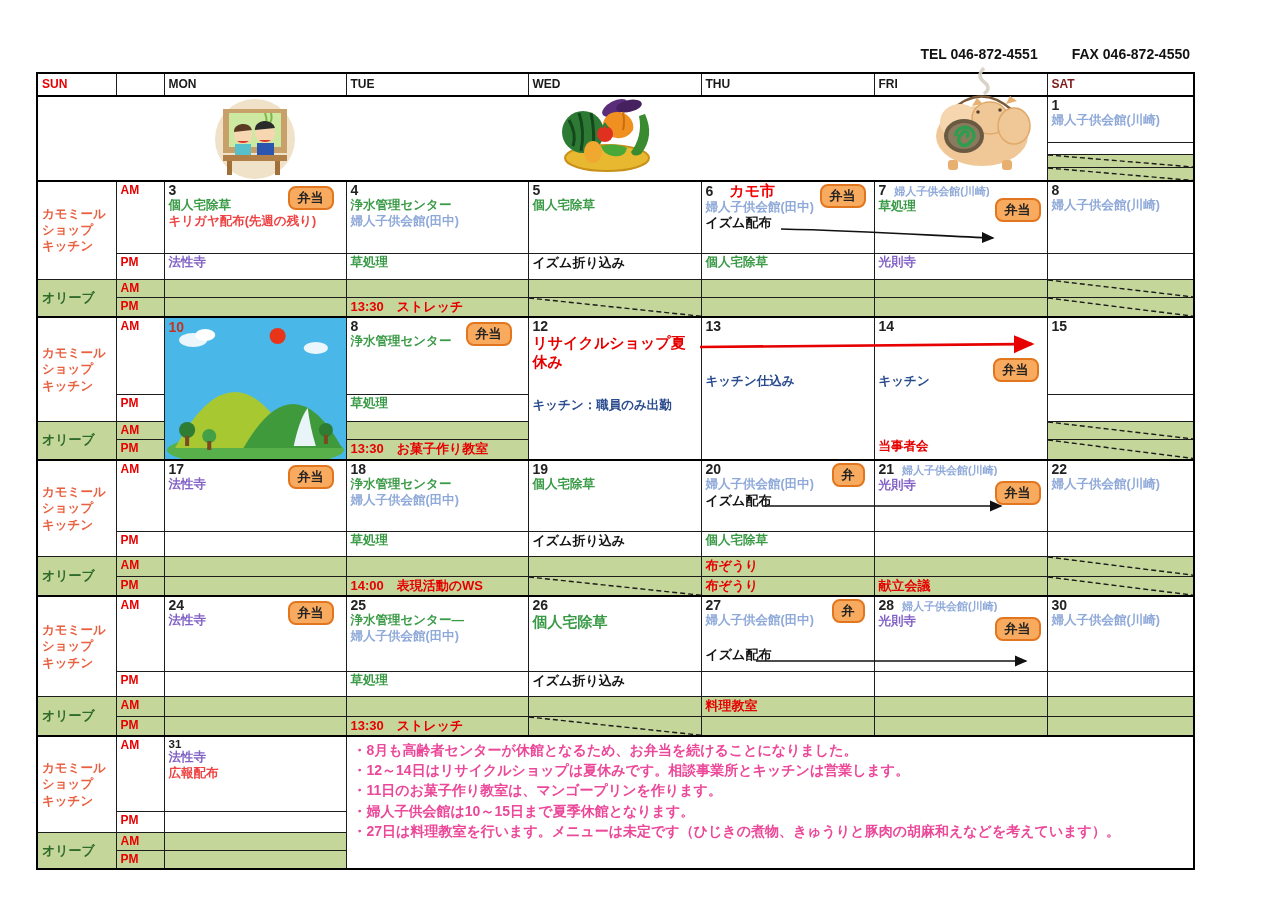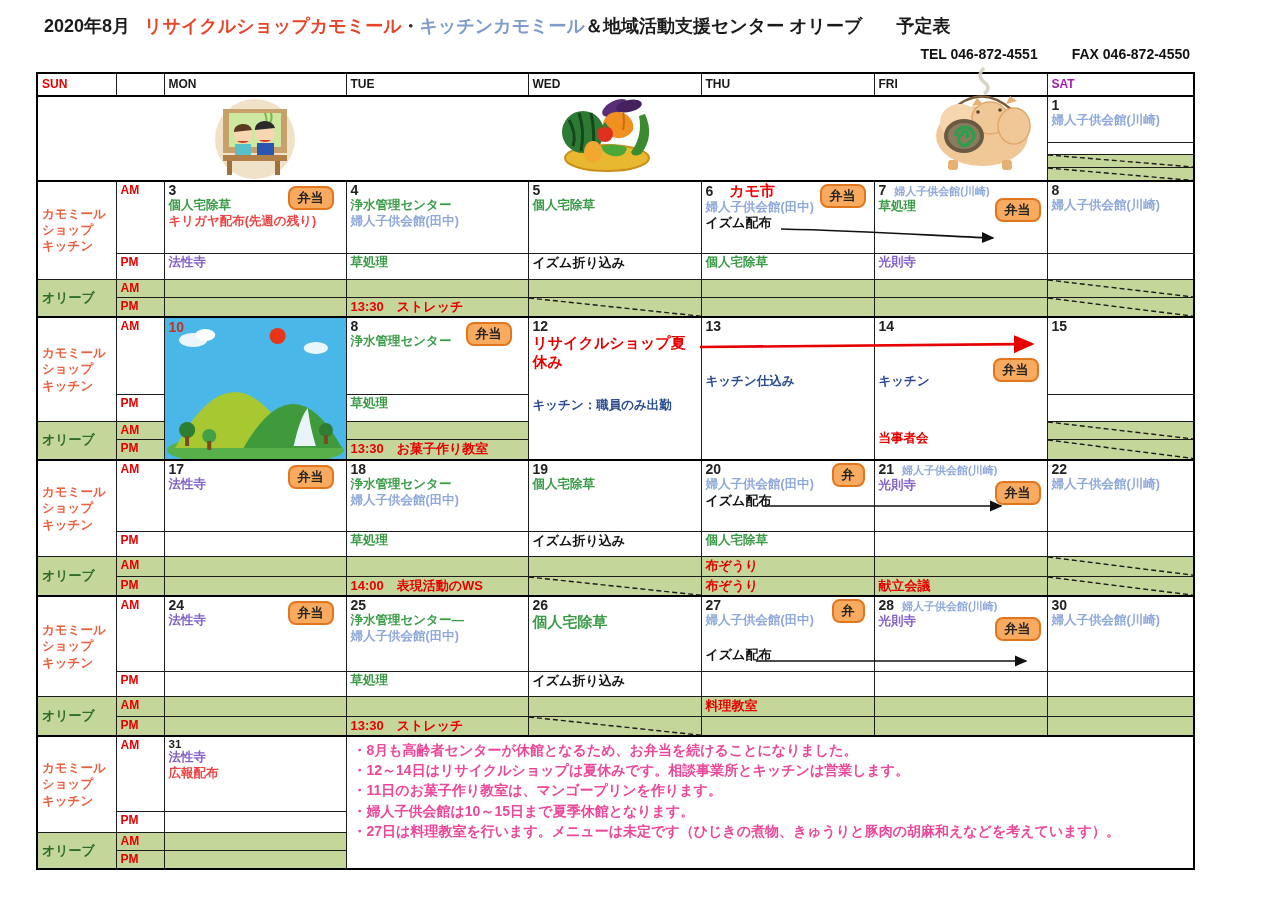--- a/index.html
+++ b/index.html
@@ -15,55 +15,52 @@
   #titlebar .tsuf{color:#1a1a1a;margin-left:34px;}
   #contact{position:absolute;top:46px;right:90px;font-size:14px;color:#111;}
   #contact span{margin-left:34px;}
   
   table.cal{position:absolute;left:36px;top:72px;border-collapse:collapse;table-layout:fixed;
             width:1157px;border:2px solid #000;}
   td{border:1px solid #1c1c1c;vertical-align:top;padding:1px 4px;font-size:12.5px;line-height:1.25;
      overflow:hidden;position:relative;}
   tr.wtop td{border-top:2px solid #000;}
   td.hd{font-size:12px;padding:2px 4px;vertical-align:middle;}
-  .hd.sun{color:#e80000;} .hd.sat{color:#a21caf;}
+  .hd.sun{color:#e80000;} .hd.sat{color:#7f1d1d;}
   td.lblshop{color:#e96040;font-size:12.5px;vertical-align:middle;line-height:1.3;}
   td.lblolive{background:#c5d69a;color:#2f6b2b;font-size:13px;vertical-align:middle;}
   td.ampm{color:#e80000;font-size:12px;}
   td.olv{background:#c5d69a;}
   .num{font-size:14px;color:#222;line-height:1.1;}
   .num.sm{font-size:11.5px;}
   .numline{line-height:1.1;white-space:nowrap;}
   .numline .num{display:inline;}
   .hdr{font-size:11px;color:#8fa9d9;margin-left:8px;}
   .g{color:#3a9b47;} .b{color:#8fa9d9;} .p{color:#8262c6;} .m{color:#ef4444;}
   .n{color:#2a4c8e;} .k{color:#141414;font-size:13px;}
   .r{color:#e60000;}
   .big{font-size:15px;}
   .kamoichi{color:#f00000;font-size:15px;margin-left:16px;}
   .sched{color:#e60000;font-size:13px;}
   .badge{position:absolute;background:#f8ab5e;border:2px solid #e2761f;border-radius:8px;
          color:#222;font-size:13px;padding:2px 8px;z-index:6;white-space:nowrap;}
   svg.dg{position:absolute;left:0;top:0;width:100%;height:100%;display:block;}
   td.mtcell{padding:0;}
   .mtnum{position:absolute;left:4px;top:1px;z-index:5;color:#c03522;font-size:14px;}
-  .botnote{position:absolute;left:4px;bottom:12px;}
+  .botnote{position:absolute;left:4px;bottom:4px;}
   .deco{position:absolute;z-index:40;pointer-events:none;}
   #overlay{position:absolute;left:0;top:0;width:1280px;height:904px;z-index:50;pointer-events:none;}
   #footnote{position:absolute;top:861px;right:88px;font-size:13px;color:#111;}
   .noteln{font-size:14px;color:#ec4899;line-height:1.45;}
 </style>
 </head>
 <body>
 
 <div id="stage">
 
-  <div id="titlebar">
-    <span class="td">2020年8月</span><span class="tr">リサイクルショップカモミール</span><span class="tdot">・</span><span class="tb">キッチンカモミール</span><span class="trest">＆地域活動支援センター オリーブ</span><span class="tsuf">予定表</span>
-  </div>
   <div id="contact">
     <span>TEL 046-872-4551</span><span>FAX 046-872-4550</span>
   </div>
 
   <table class="cal">
     <colgroup>
       <col style="width:79px">
         <col style="width:48px">
         <col style="width:182px">
         <col style="width:182px">

